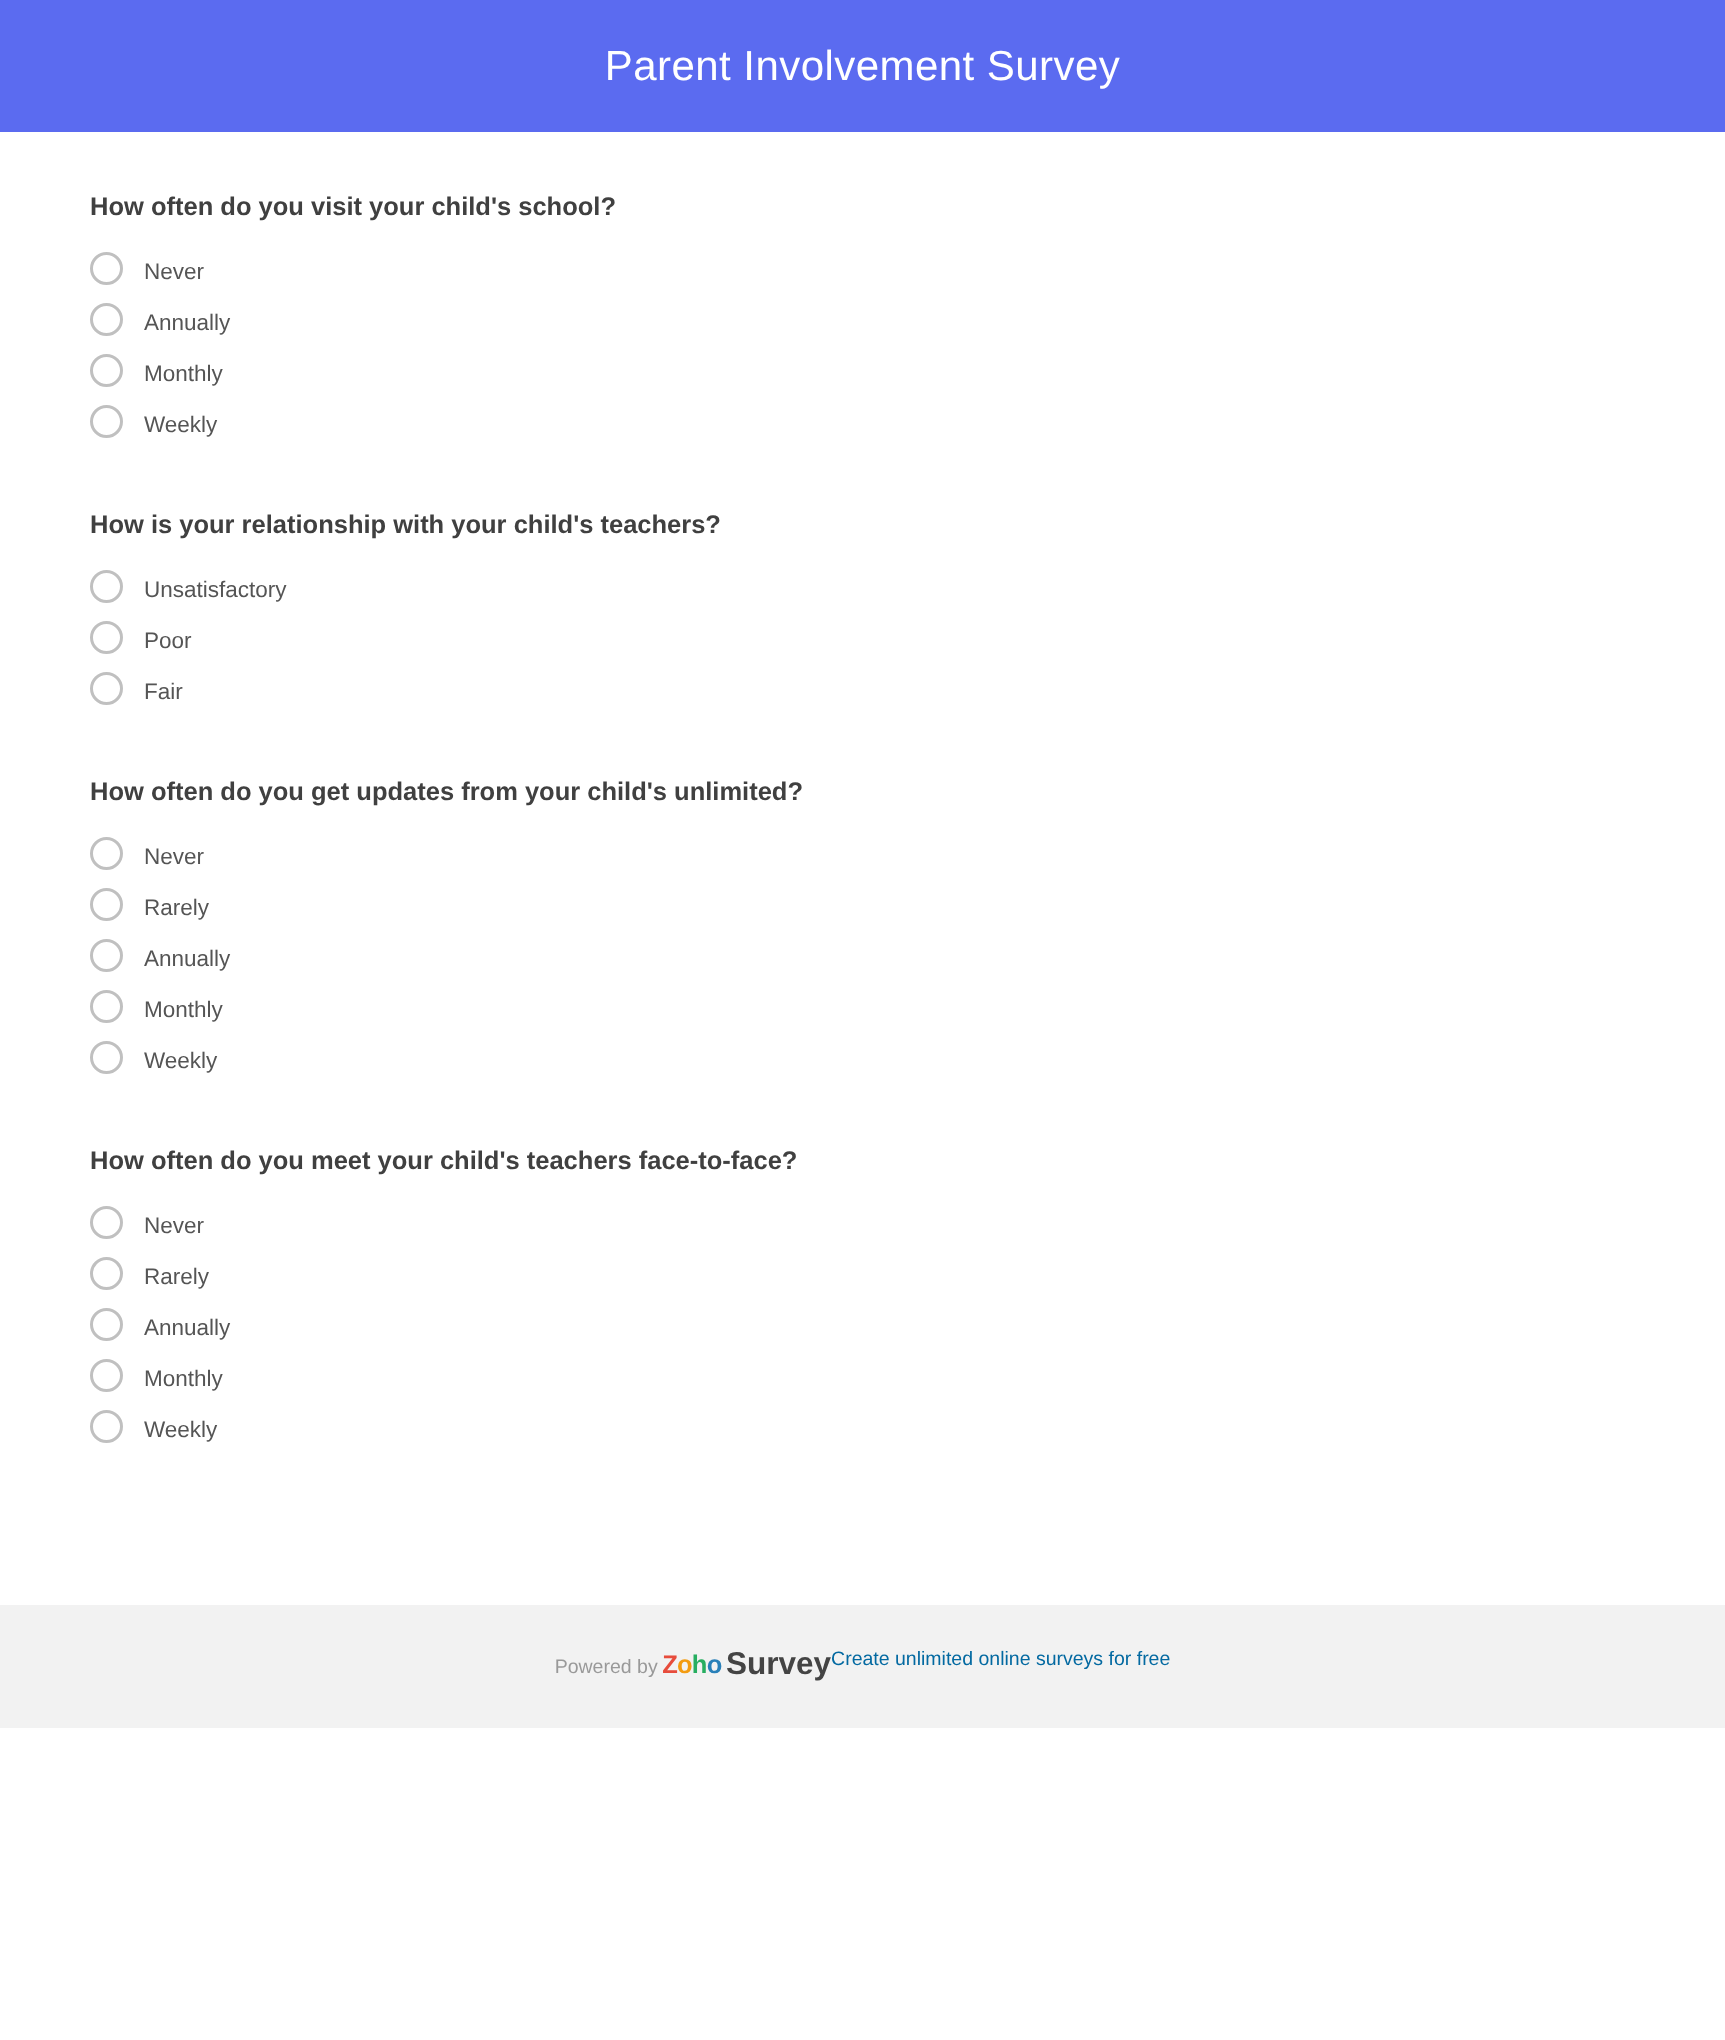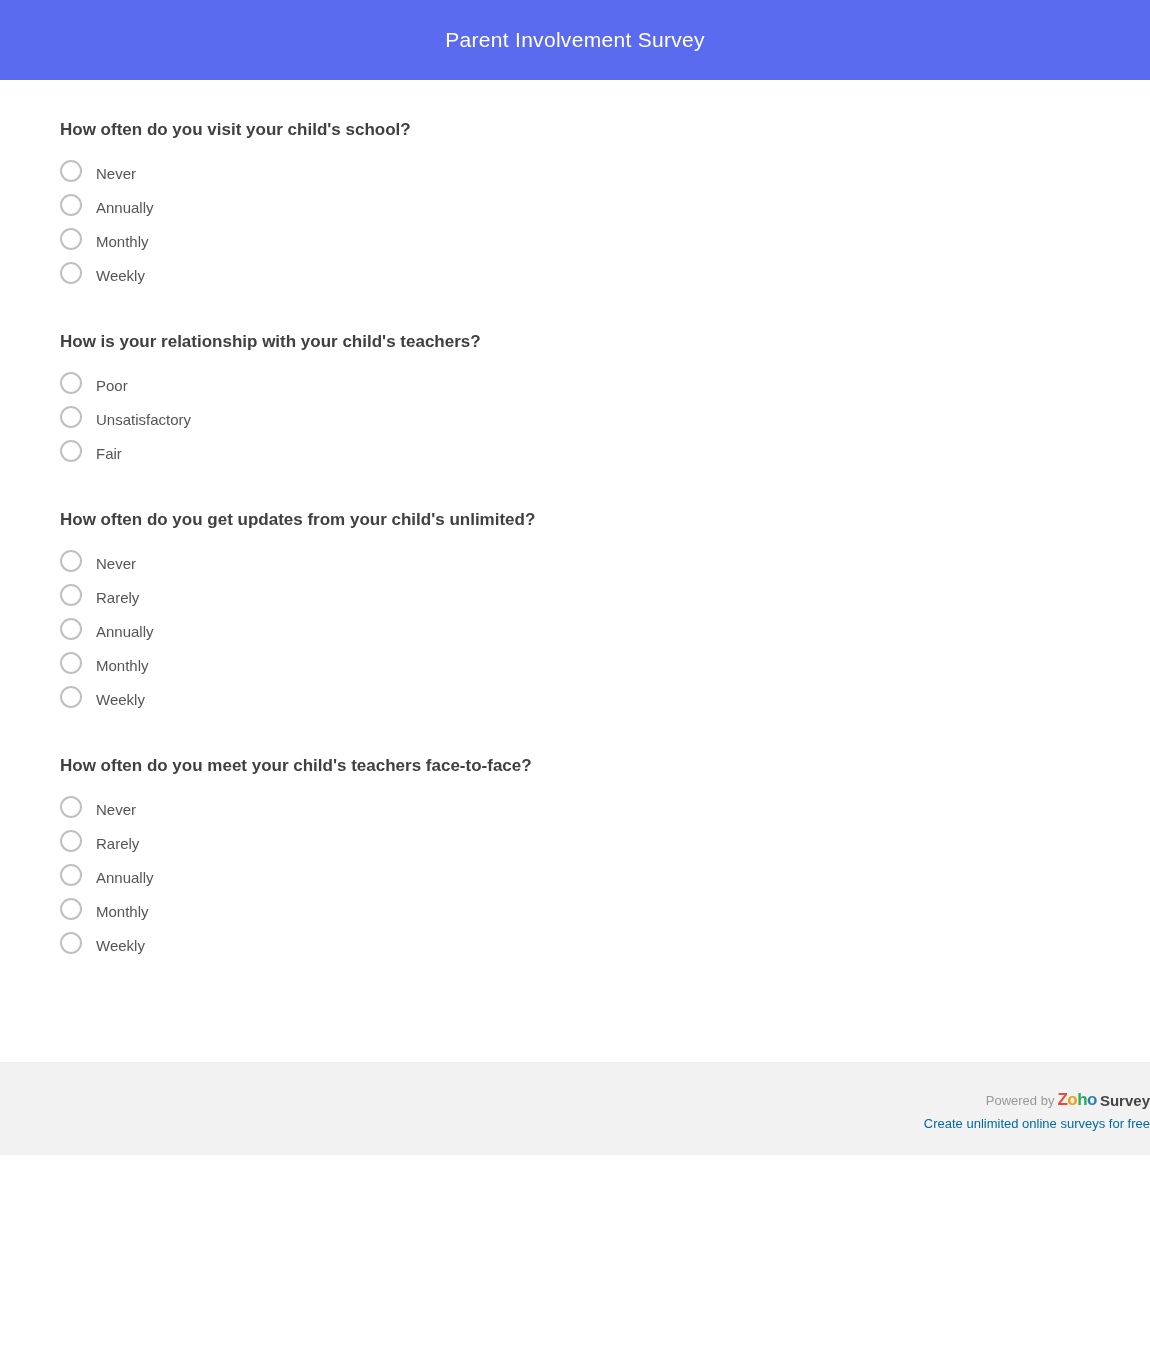--- a/index.html
+++ b/index.html
@@ -19,21 +19,21 @@
       background: #5b6bf0;
       width: 100%;
       padding: 28px 0;
       display: flex;
       align-items: center;
       justify-content: center;
     }
 
     .header-title {
       color: #fff;
-      font-size: 21px;
+      font-size: 28px;
       font-weight: 400;
       letter-spacing: 0.3px;
     }
 
     .survey-body {
       padding: 40px 60px 60px 60px;
       background: #fff;
     }
 
     .question-block {
@@ -67,22 +67,22 @@
     .option-label {
       font-size: 15px;
       color: #555;
     }
 
     .footer {
       background: #f2f2f2;
       width: 100%;
       padding: 28px 0 24px 0;
       display: flex;
-      flex-direction: column;
-      align-items: flex-end;
+      flex-direction: row;
+      align-items: flex-start;
       justify-content: center;
     }
 
     .footer-powered {
       font-size: 13px;
       color: #888;
       margin-bottom: 6px;
       display: flex;
       align-items: center;
       gap: 4px;
@@ -95,21 +95,21 @@
       font-weight: bold;
       letter-spacing: -0.5px;
     }
 
     .zoho-z { color: #e74c3c; }
     .zoho-o1 { color: #f39c12; }
     .zoho-h { color: #27ae60; }
     .zoho-o2 { color: #2980b9; }
 
     .footer-survey-text {
-      font-size: 15px;
+      font-size: 21px;
       font-weight: bold;
       color: #444;
     }
 
     .footer-create {
       font-size: 13px;
       color: #0369a1;
     }
 
     .footer-brand-row {
@@ -143,25 +143,25 @@
       </div>
       <div class="option-row">
         <div class="radio-circle"></div>
         <span class="option-label">Weekly</span>
       </div>
     </div>
     <div class="question-block">
       <div class="question-text">How is your relationship with your child's teachers?</div>
       <div class="option-row">
         <div class="radio-circle"></div>
+        <span class="option-label">Unsatisfactory</span>
+      </div>
+      <div class="option-row">
+        <div class="radio-circle"></div>
         <span class="option-label">Poor</span>
-      </div>
-      <div class="option-row">
-        <div class="radio-circle"></div>
-        <span class="option-label">Unsatisfactory</span>
       </div>
       <div class="option-row">
         <div class="radio-circle"></div>
         <span class="option-label">Fair</span>
       </div>
     </div>
     <div class="question-block">
       <div class="question-text">How often do you get updates from your child's unlimited?</div>
       <div class="option-row">
         <div class="radio-circle"></div>

